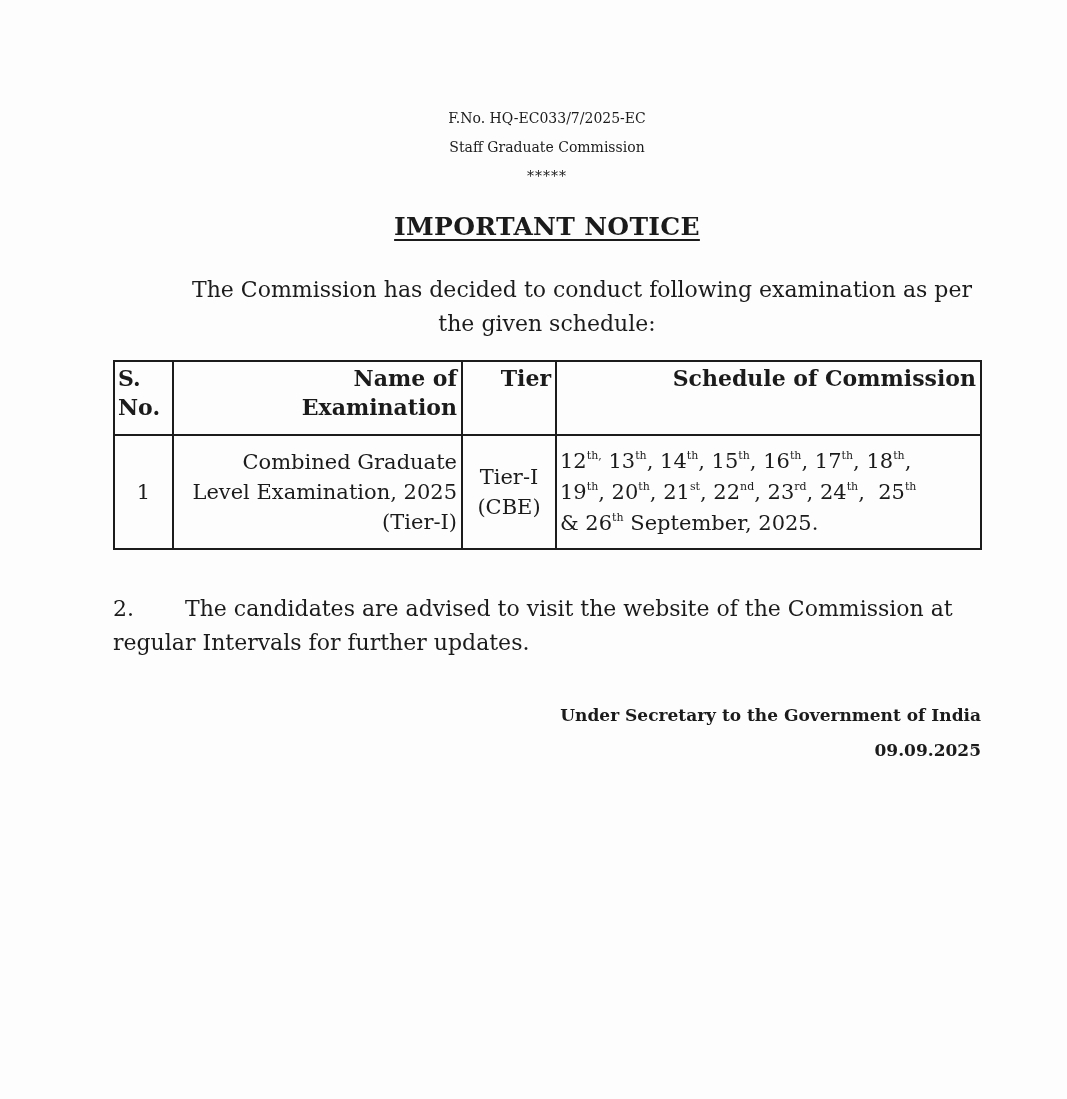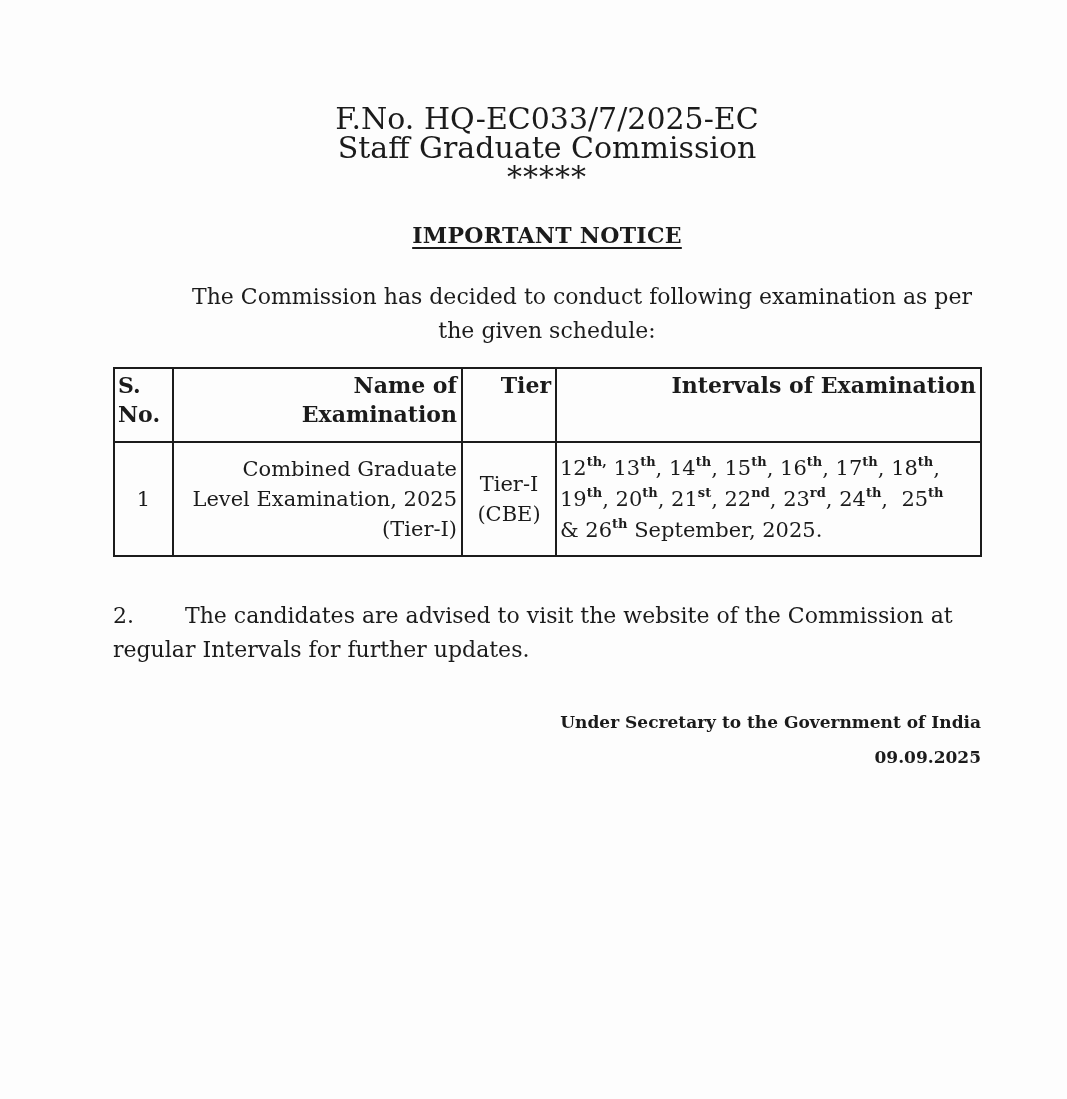--- a/index.html
+++ b/index.html
@@ -19,30 +19,30 @@
     width: 1067px;
     height: 1099px;
   }
   .content {
     margin-left: 113px;
     width: 868px;
   }
   .doc-header {
     padding-top: 104px;
     text-align: center;
-    font-size: 30px;
+    font-size: 14px;
     line-height: 29px;
   }
   .doc-header .separator {
     letter-spacing: 1px;
   }
   .notice-title {
-    margin-top: 31px;
+    margin-top: 21px;
     text-align: center;
-    font-size: 22px;
+    font-size: 25px;
     font-weight: bold;
     letter-spacing: 0.3px;
   }
   .notice-title span {
     text-decoration: underline;
     text-decoration-thickness: 2px;
     text-underline-offset: 4px;
   }
   .para {
     font-size: 22px;
@@ -90,26 +90,25 @@
   }
   .exam-table td.c-sno { text-align: center; }
   .exam-table td.c-name { text-align: right; padding-left: 5px; }
   .exam-table td.c-tier { text-align: center; }
   .exam-table td.c-sched {
     padding: 0 3px;
     line-height: 31px;
   }
   .exam-table td.c-sched .line { white-space: pre; }
   .exam-table sup {
-    font-size: 13px;
+    font-size: 11px;
     line-height: 0;
     position: relative;
     top: -1px;
     vertical-align: super;
-    font-weight: bold;
   }
   .para-2 {
     margin-top: 42px;
   }
   .para-2 .num {
     display: inline-block;
     width: 72px;
   }
   .signature {
     margin-top: 38px;
@@ -154,21 +153,21 @@
               <div class="line">No.</div>
             </th>
           <th>
               <div class="line">Name of</div>
               <div class="line">Examination</div>
             </th>
           <th>
               <div class="line">Tier</div>
             </th>
           <th>
-              <div class="line">Intervals of Examination</div>
+              <div class="line">Schedule of Commission</div>
             </th>
         </tr>
         <tr class="body-row">
           <td class="c-sno">1</td>
           <td class="c-name">
               <div class="line">Combined Graduate</div>
               <div class="line">Level Examination, 2025</div>
               <div class="line">(Tier-I)</div>
             </td>
           <td class="c-tier">

